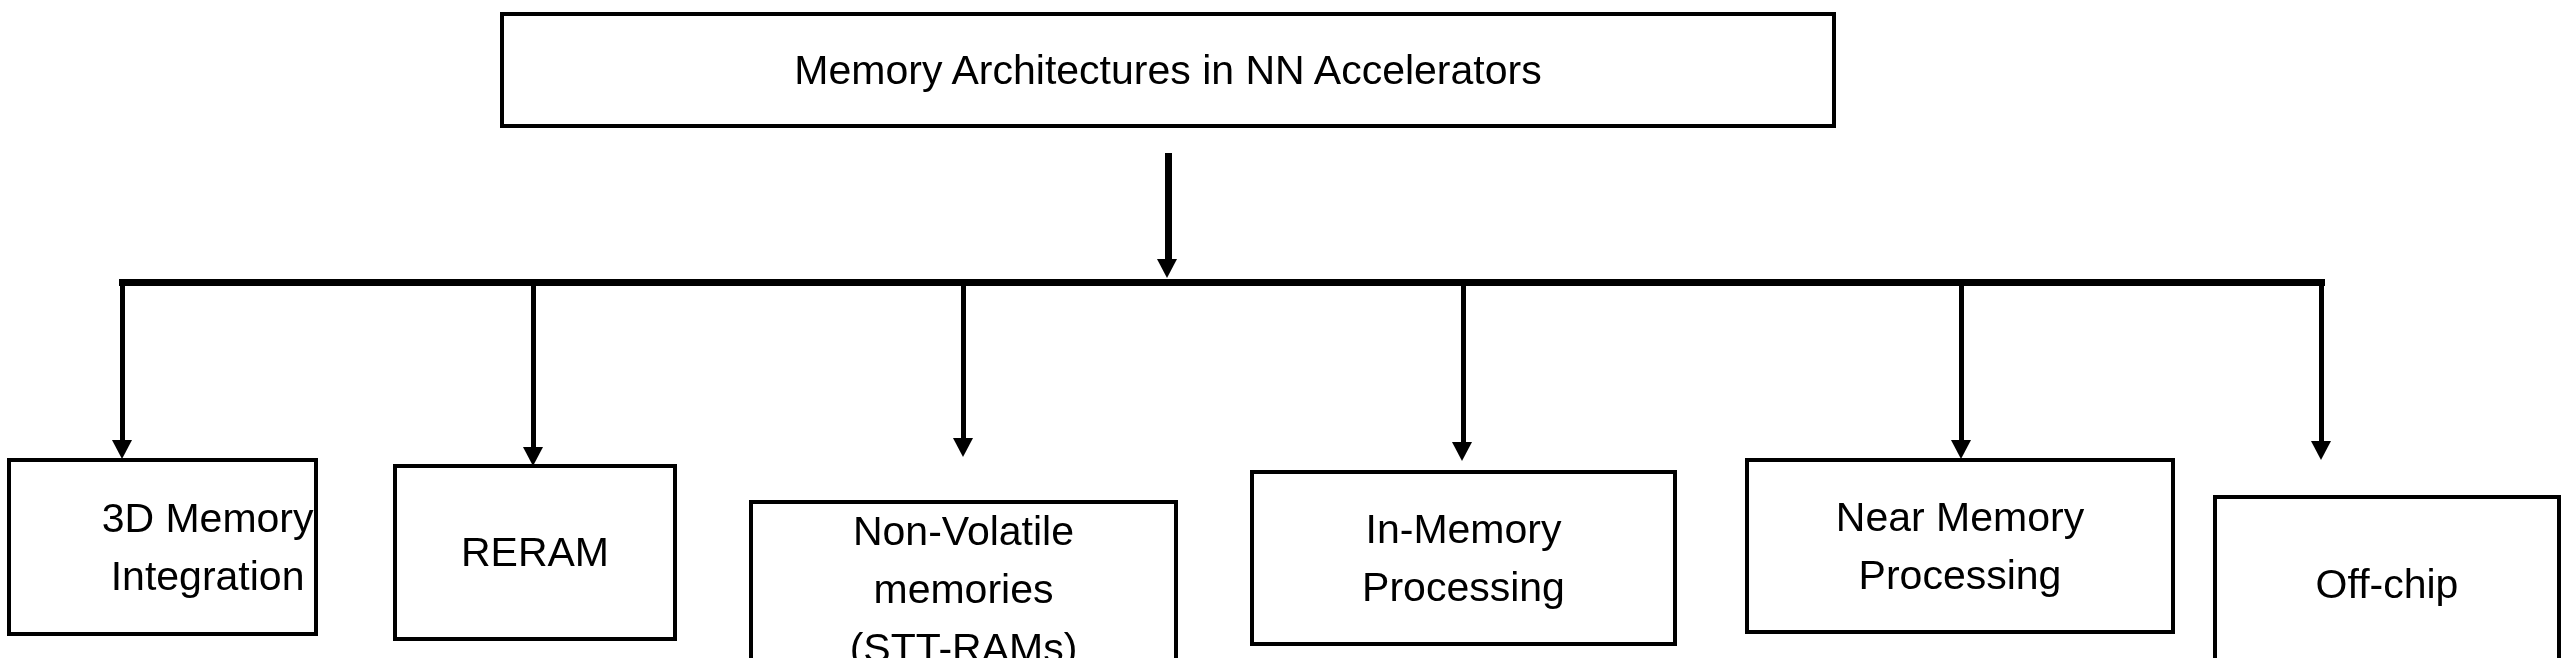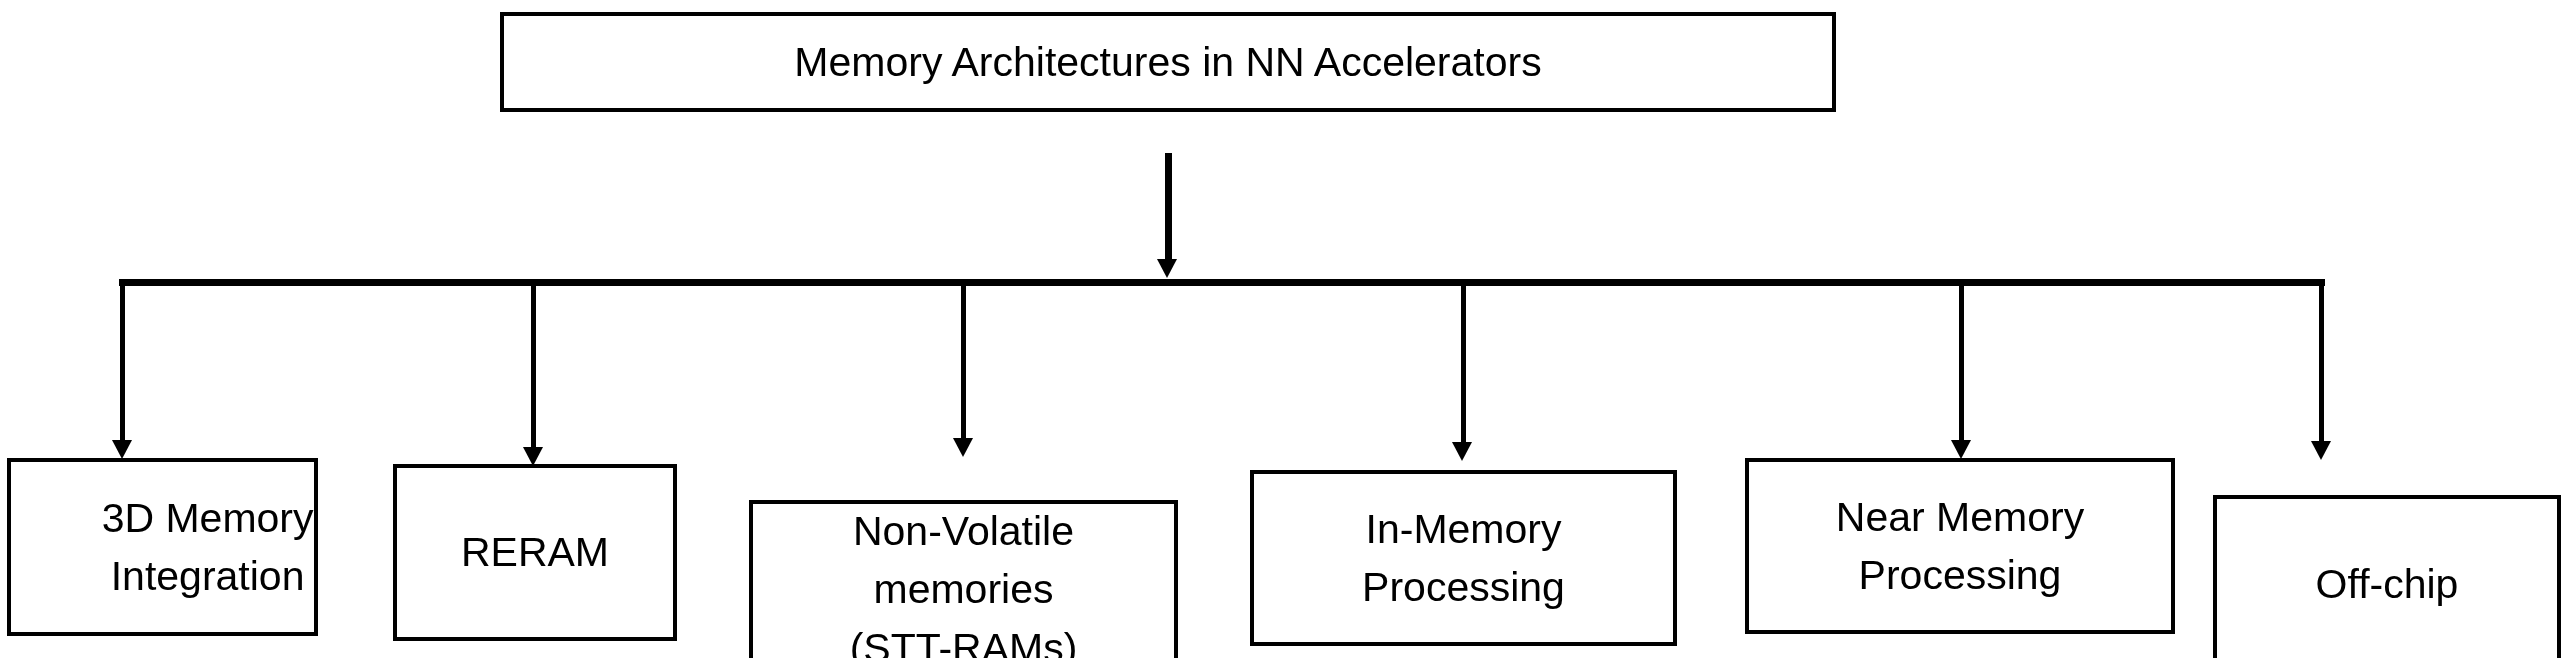--- a/index.html
+++ b/index.html
@@ -25,21 +25,21 @@
     align-items: center;
     justify-content: center;
     text-align: center;
   }
   .node-label {
     font-size: 41px;
     line-height: 1.42;
     white-space: pre-line;
     color: #000000;
   }
-  .root-box   { left: 500px;  top: 12.3px;  width: 1336px; height: 100px; }
+  .root-box   { left: 500px;  top: 12.3px;  width: 1336px; height: 116px; }
   .c1 { left: 6.5px;    top: 458px; width: 311px; height: 178px; justify-content: flex-end; }
   .c2 { left: 393px;  top: 464px; width: 284px; height: 177px; }
   .c3 { left: 749px;  top: 456px; width: 429px; height: 179px; margin-top: 44px; }
   .c4 { left: 1250px; top: 460px; width: 427px; height: 176px; margin-top: 10px; }
   .c5 { left: 1745px; top: 458px; width: 430px; height: 176px; text-align: center; }
   .c6 { left: 2213px; top: 459px; width: 348px; height: 179px; margin-top: 36px; }
 
   .line {
     position: absolute;
     background: #000000;

